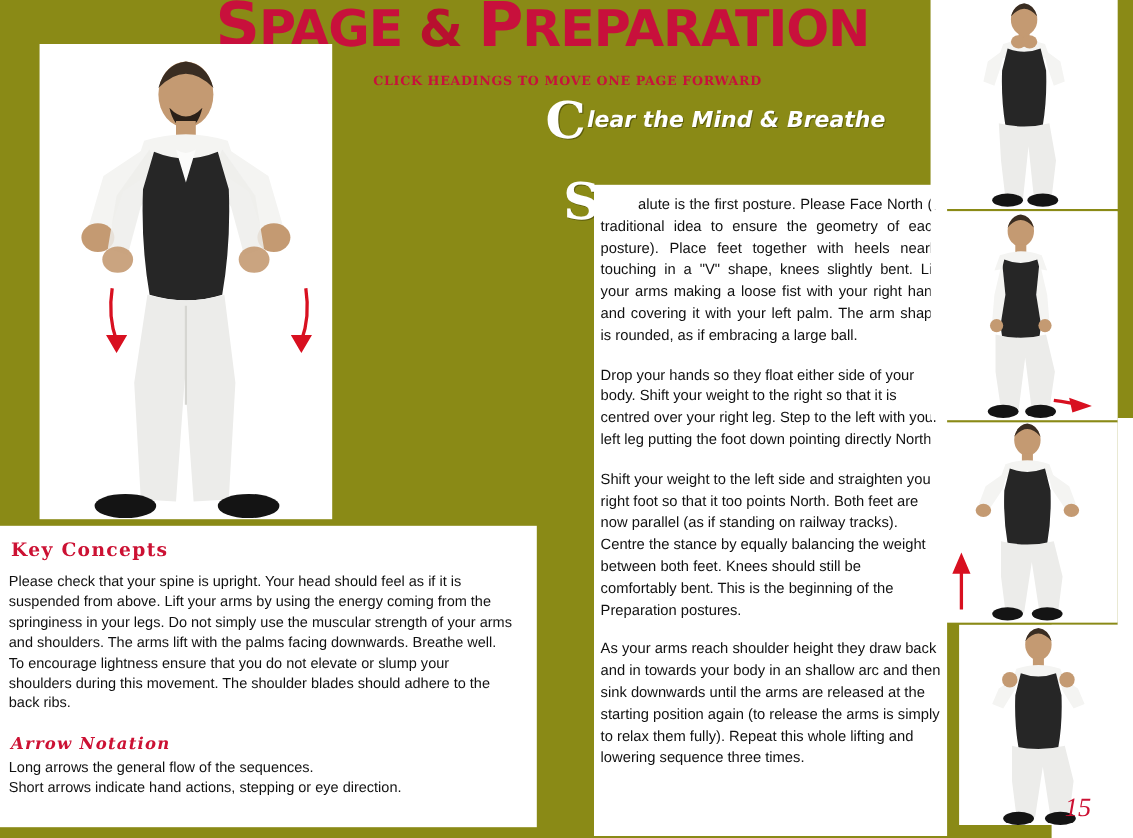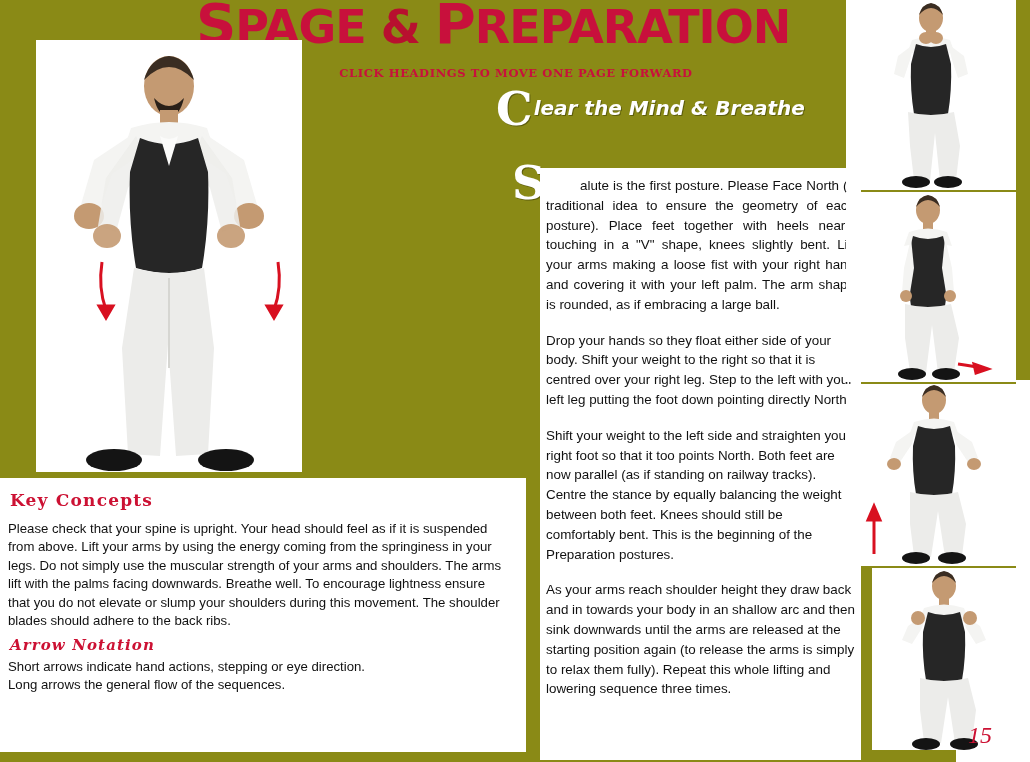--- a/index.html
+++ b/index.html
@@ -86,39 +86,39 @@
     height: 432px;
     background: #ffffff;
     overflow: hidden;
   }
 
   
   .panel-keys {
     position: absolute;
     left: 0;
     top: 478px;
-    width: 526px;
+    width: 488px;
     height: 274px;
     background: #ffffff;
     padding: 8px 10px 0 6px;
     box-sizing: border-box;
   }
   .head-red {
     font-family: "DejaVu Serif", serif;
     font-weight: bold;
     font-size: 17px;
     color: #cc1133;
     letter-spacing: 1.2px;
     margin: 4px 0 10px 4px;
   }
   .head-red.small {
     font-size: 15px;
     letter-spacing: 1.1px;
     font-style: italic;
-    margin-top: 6px;
+    margin-top: 18px;
     margin-bottom: 4px;
   }
   .body-text {
     font-family: "Liberation Sans", sans-serif;
     font-size: 13.2px;
     line-height: 18.4px;
     color: #111111;
     margin: 0 12px 0 2px;
   }
   .body-text.tight {
@@ -267,22 +267,22 @@
       <path d="M238 278 l-7 -12 l14 0 z"></path>
     </g>
   </svg>
 </div>
 
 <div class="panel-keys">
   <div class="head-red">Key Concepts</div>
   <p class="body-text">Please check that your spine is upright.  Your head should feel as if it is suspended from above. Lift your arms by using the energy coming from the springiness in your legs.  Do not simply use the muscular strength of your arms and shoulders. The arms lift with the palms facing downwards. Breathe well. To encourage lightness ensure that you do not elevate or slump your shoulders during this movement.
 The shoulder blades should adhere to the back ribs.</p>
   <div class="head-red small">Arrow Notation</div>
+  <p class="body-text tight">Long arrows the general flow of the sequences.</p>
   <p class="body-text tight">Short arrows indicate hand actions, stepping or eye direction.</p>
-  <p class="body-text tight">Long arrows the general flow of the sequences.</p>
 </div>
 
 <div class="col-text">
   <div class="heading-clear">
     <span class="dropcap">C</span><span>lear the Mind &amp; Breathe</span>
   </div>
 </div>
 <div class="drop-s">S</div>
 
 <div class="para-block">

